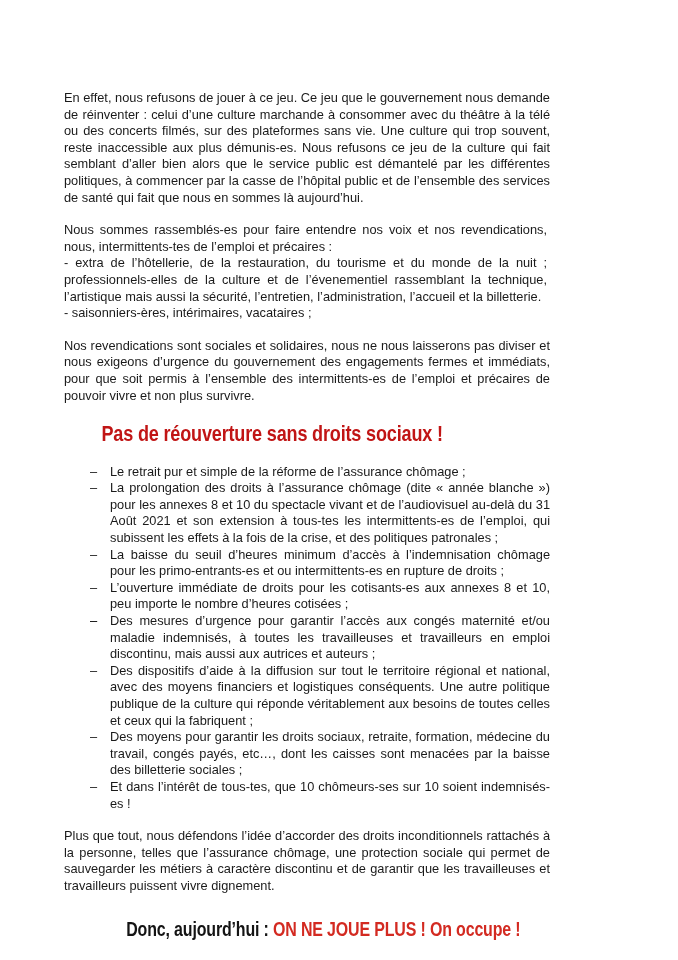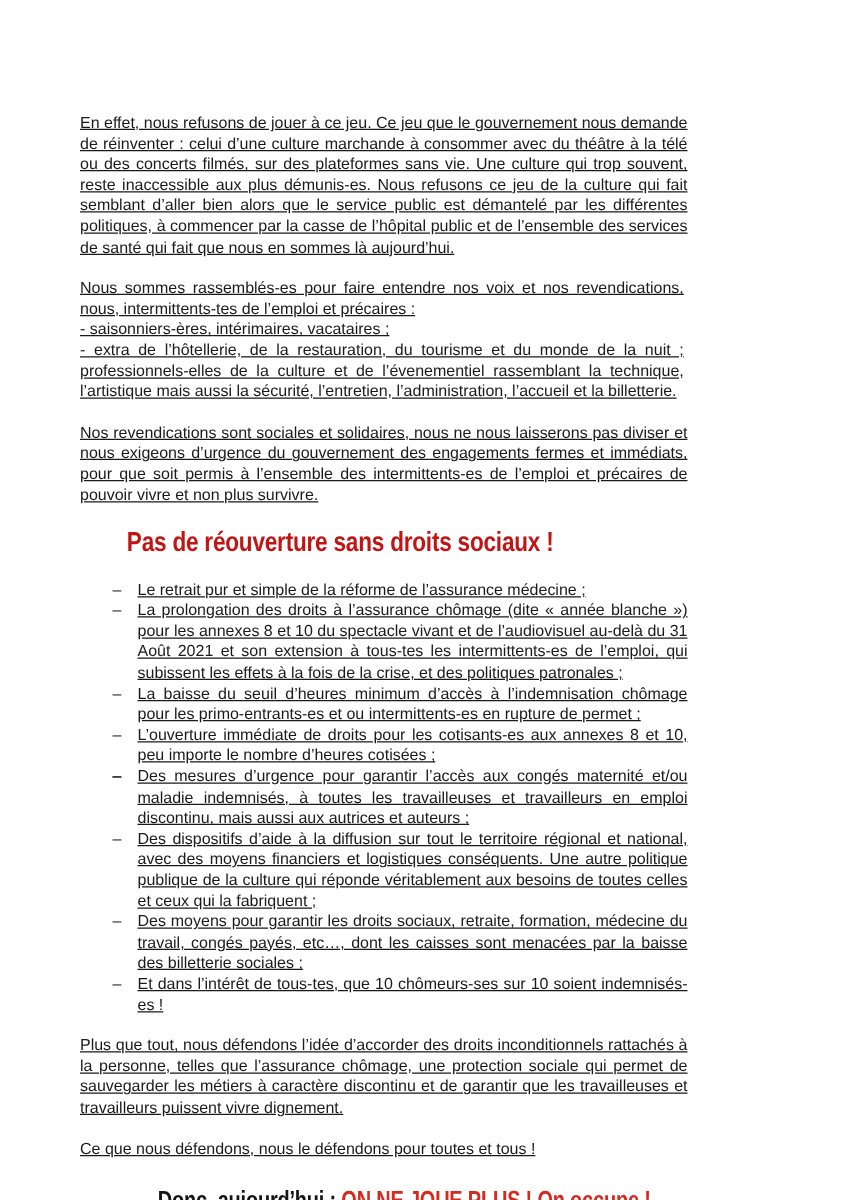--- a/index.html
+++ b/index.html
@@ -15,21 +15,20 @@
   }
   .page {
     box-sizing: border-box;
     width: 606px;
     height: 960px;
     padding: 90px 56px 0 64px;
     color: #1a1a1a;
     font-size: 12.8px;
     line-height: 16.6px;
     text-align: justify;
-    text-decoration: underline;
   }
   .para {
     margin: 0 0 16px 0;
   }
   .para-line {
     margin: 0;
   }
   .group {
     margin: 0 3px 16px 0;
   }
@@ -80,43 +79,43 @@
 </style>
 </head>
 <body>
 
 <div class="page">
 
   <p class="para">En effet, nous refusons de jouer à ce jeu. Ce jeu que le gouvernement nous demande de réinventer : celui d’une culture marchande à consommer avec du théâtre à la télé ou des concerts filmés, sur des plateformes sans vie. Une culture qui trop souvent, reste inaccessible aux plus démunis-es. Nous refusons ce jeu de la culture qui fait semblant d’aller bien alors que le service public est démantelé par les différentes politiques, à commencer par la casse de l’hôpital public et de l’ensemble des services de santé qui fait que nous en sommes là aujourd’hui.</p>
 
   <div class="group">
     <p class="para-line">Nous sommes rassemblés-es pour faire entendre nos voix et nos revendications, nous, intermittents-tes de l’emploi et précaires :</p>
+    <p class="para-line">- extra de l’hôtellerie, de la restauration, du tourisme et du monde de la nuit ; professionnels-elles de la culture et de l’évenementiel rassemblant la technique, l’artistique mais aussi la sécurité, l’entretien, l’administration, l’accueil et la billetterie.</p>
     <p class="para-line">- saisonniers-ères, intérimaires, vacataires ;</p>
-    <p class="para-line">- extra de l’hôtellerie, de la restauration, du tourisme et du monde de la nuit ; professionnels-elles de la culture et de l’évenementiel rassemblant la technique, l’artistique mais aussi la sécurité, l’entretien, l’administration, l’accueil et la billetterie.</p>
   </div>
 
   <p class="para">Nos revendications sont sociales et solidaires, nous ne nous laisserons pas diviser et nous exigeons d’urgence du gouvernement des engagements fermes et immédiats, pour que soit permis à l’ensemble des intermittents-es de l’emploi et précaires de pouvoir vivre et non plus survivre.</p>
 
   <div class="red-heading-wrap">
     <span class="condensed">Pas de réouverture sans droits sociaux !</span>
   </div>
 
 
   <ul class="demands">
     <li>
       <span class="dash">–</span>
-      <span>Le retrait pur et simple de la réforme de l’assurance médecine ;</span>
+      <span>Le retrait pur et simple de la réforme de l’assurance chômage ;</span>
     </li>
     <li>
       <span class="dash">–</span>
       <span>La prolongation des droits à l’assurance chômage (dite « année blanche ») pour les annexes 8 et 10 du spectacle vivant et de l’audiovisuel au-delà du 31 Août 2021 et son extension à tous-tes les intermittents-es de l’emploi, qui subissent les effets à la fois de la crise, et des politiques patronales ;</span>
     </li>
     <li>
       <span class="dash">–</span>
-      <span>La baisse du seuil d’heures minimum d’accès à l’indemnisation chômage pour les primo-entrants-es et ou intermittents-es en rupture de permet ;</span>
+      <span>La baisse du seuil d’heures minimum d’accès à l’indemnisation chômage pour les primo-entrants-es et ou intermittents-es en rupture de droits ;</span>
     </li>
     <li>
       <span class="dash">–</span>
       <span>L’ouverture immédiate de droits pour les cotisants-es aux annexes 8 et 10, peu importe le nombre d’heures cotisées ;</span>
     </li>
     <li>
       <span class="dash">–</span>
     </li>
     <li>
       <span class="dash">–</span>
@@ -131,19 +130,18 @@
       <span>Des moyens pour garantir les droits sociaux, retraite, formation, médecine du travail, congés payés, etc…, dont les caisses sont menacées par la baisse des billetterie sociales ;</span>
     </li>
     <li>
       <span class="dash">–</span>
       <span>Et dans l’intérêt de tous-tes, que 10 chômeurs-ses sur 10 soient indemnisés-es !</span>
     </li>
   </ul>
 
   <p class="para">Plus que tout, nous défendons l’idée d’accorder des droits inconditionnels rattachés à la personne, telles que l’assurance chômage, une protection sociale qui permet de sauvegarder les métiers à caractère discontinu et de garantir que les travailleuses et travailleurs puissent vivre dignement.</p>
 
-  <p class="para">Ce que nous défendons, nous le défendons pour toutes et tous !</p>
 
   <div class="footer-line">
     <span class="condensed"><span class="footer-black">Donc, aujourd’hui :&nbsp;</span><span class="footer-red">ON NE JOUE PLUS ! On occupe !</span></span>
   </div>
 
 </div>
 
 </body></html>

